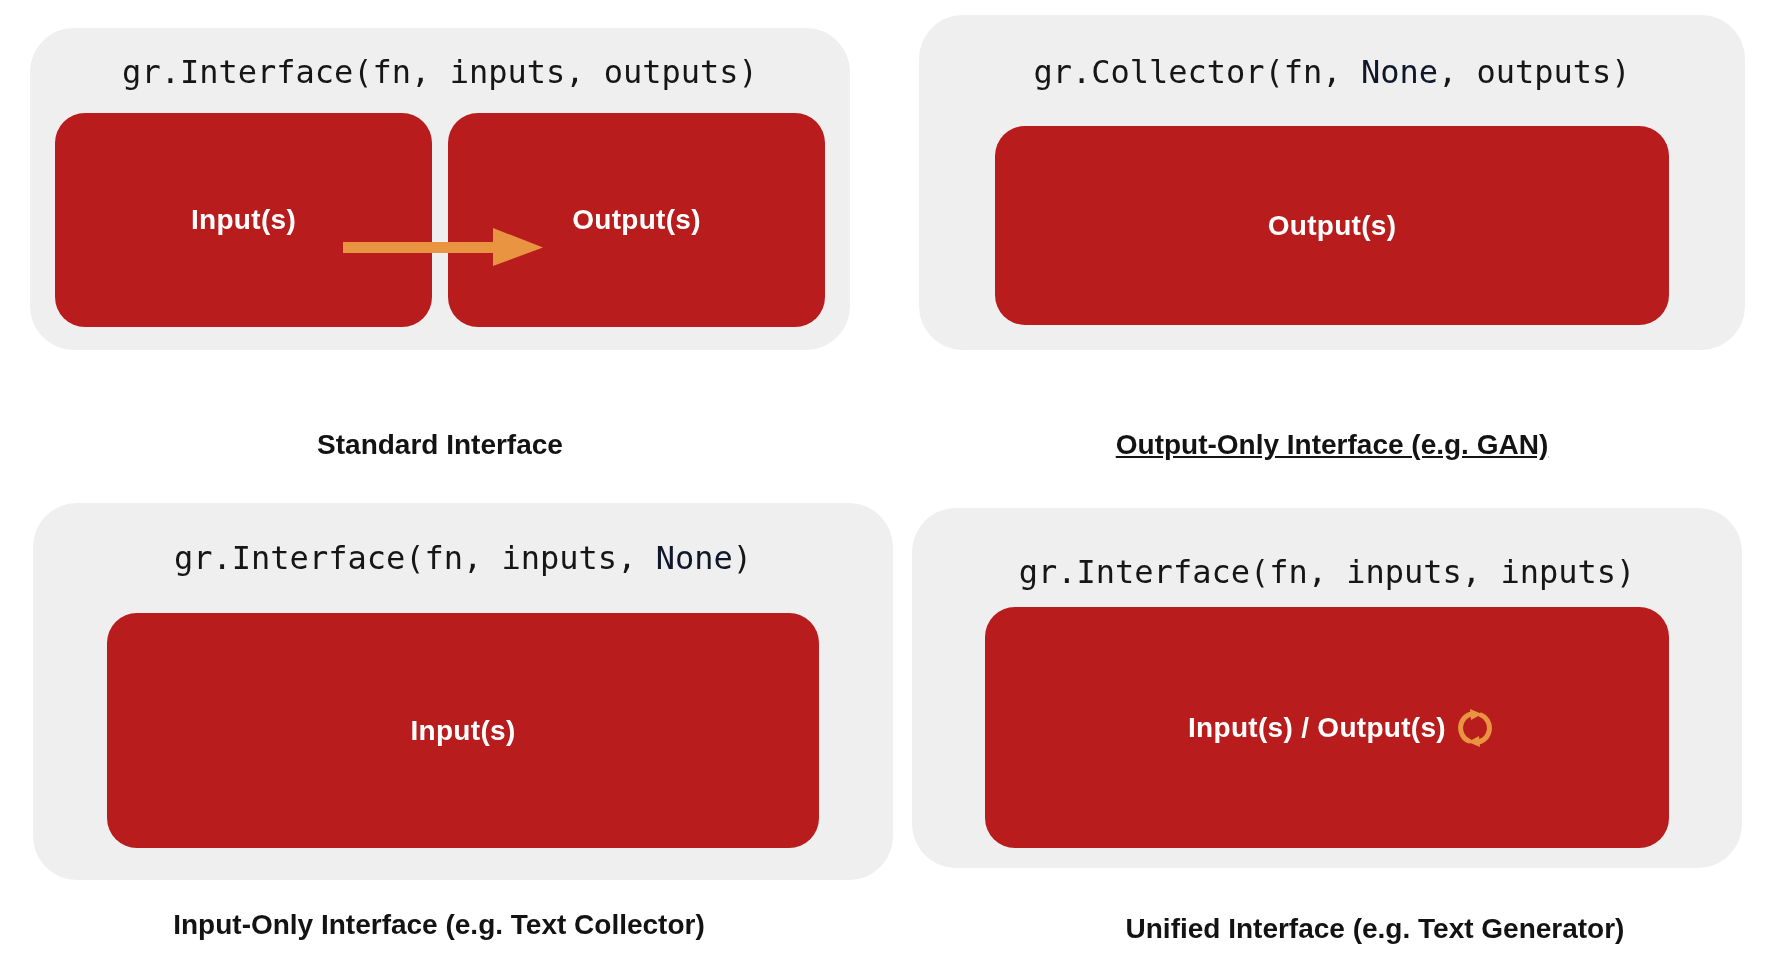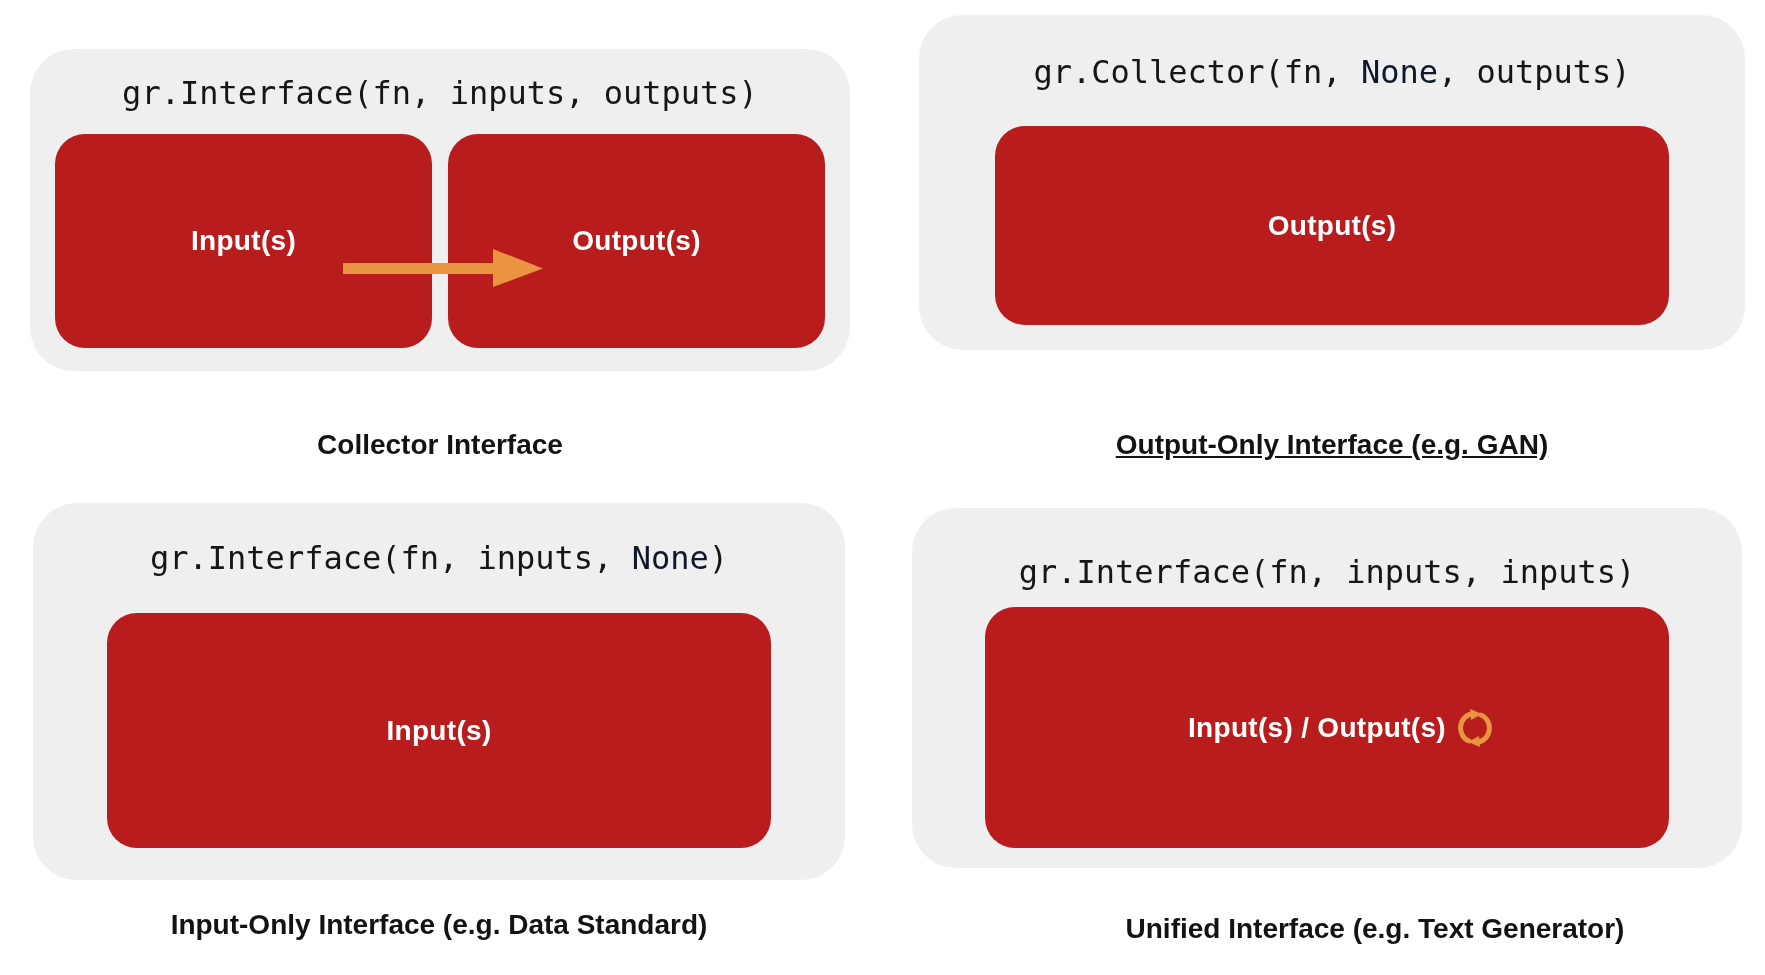--- a/index.html
+++ b/index.html
@@ -39,23 +39,23 @@
   .caption {
     position:absolute;
     text-align:center;
     font-size:28px; font-weight:bold;
     color:#131313;
     line-height:34px;
   }
   .arrow { position:absolute; left:313px; top:197px; }
 
   
-  .p1 { left:30px;  top:28px;  width:820px; height:322px;margin-top:21px; }
+  .p1 { left:30px;  top:28px;  width:820px; height:322px; }
   .p2 { left:919px; top:15px;  width:826px; height:335px; }
-  .p3 { left:33px;  top:503px; width:812px; height:377px; }
+  .p3 { left:33px;  top:503px; width:812px; height:377px;padding-left:48px; }
   .p4 { left:912px; top:508px; width:830px; height:360px; }
 
   .p1 .code { top:25px; }
   .p2 .code { top:38px; }
   .p3 .code { top:36px; }
   .p4 .code { top:45px; }
 
   .p1 .boxes { left:25px; right:25px; top:85px;  bottom:23px; }
   .p2 .boxes { left:76px; right:76px; top:111px; bottom:25px; }
   .p3 .boxes { left:74px; right:74px; top:110px; bottom:32px; }
@@ -77,41 +77,41 @@
     </div>
     <div class="slab">
       <span>Output(s)</span>
     </div>
   </div>
   <svg class="arrow" width="200" height="44" viewBox="0 0 200 44">
     <rect x="0" y="17" width="156" height="11" fill="#e89440"></rect>
     <polygon points="150,3 200,22.5 150,41" fill="#e89440"></polygon>
   </svg>
 </section>
-<div class="caption c1">Collector Interface</div>
+<div class="caption c1">Standard Interface</div>
 
 <section class="panel p2">
   <div class="code"><span>gr.Collector(fn, </span><span class="hl">None</span><span>, outputs)</span></div>
   <div class="boxes">
     <div class="slab">
       <span>Output(s)</span>
     </div>
   </div>
 </section>
 <div class="caption c2">Output-Only Interface (e.g. GAN)</div>
 
 <section class="panel p3">
   <div class="code"><span>gr.Interface(fn, inputs, </span><span class="hl">None</span><span>)</span></div>
   <div class="boxes">
     <div class="slab">
       <span>Input(s)</span>
     </div>
   </div>
 </section>
-<div class="caption c3">Input-Only Interface (e.g. Data Standard)</div>
+<div class="caption c3">Input-Only Interface (e.g. Text Collector)</div>
 
 <section class="panel p4">
   <div class="code"><span>gr.Interface(fn, inputs, inputs)</span><span class="hl"></span><span></span></div>
   <div class="boxes">
     <div class="slab">
       <span class="labelwrap">
         <span>Input(s) / Output(s)</span>
         <svg width="34" height="40" viewBox="0 0 34 40">
           <path d="M11 33 A 13 14 0 0 1 14 6" stroke="#e89440" stroke-width="5" fill="none" stroke-linecap="round"></path>
           <path d="M23 7 A 13 14 0 0 1 20 34" stroke="#e89440" stroke-width="5" fill="none" stroke-linecap="round"></path>

